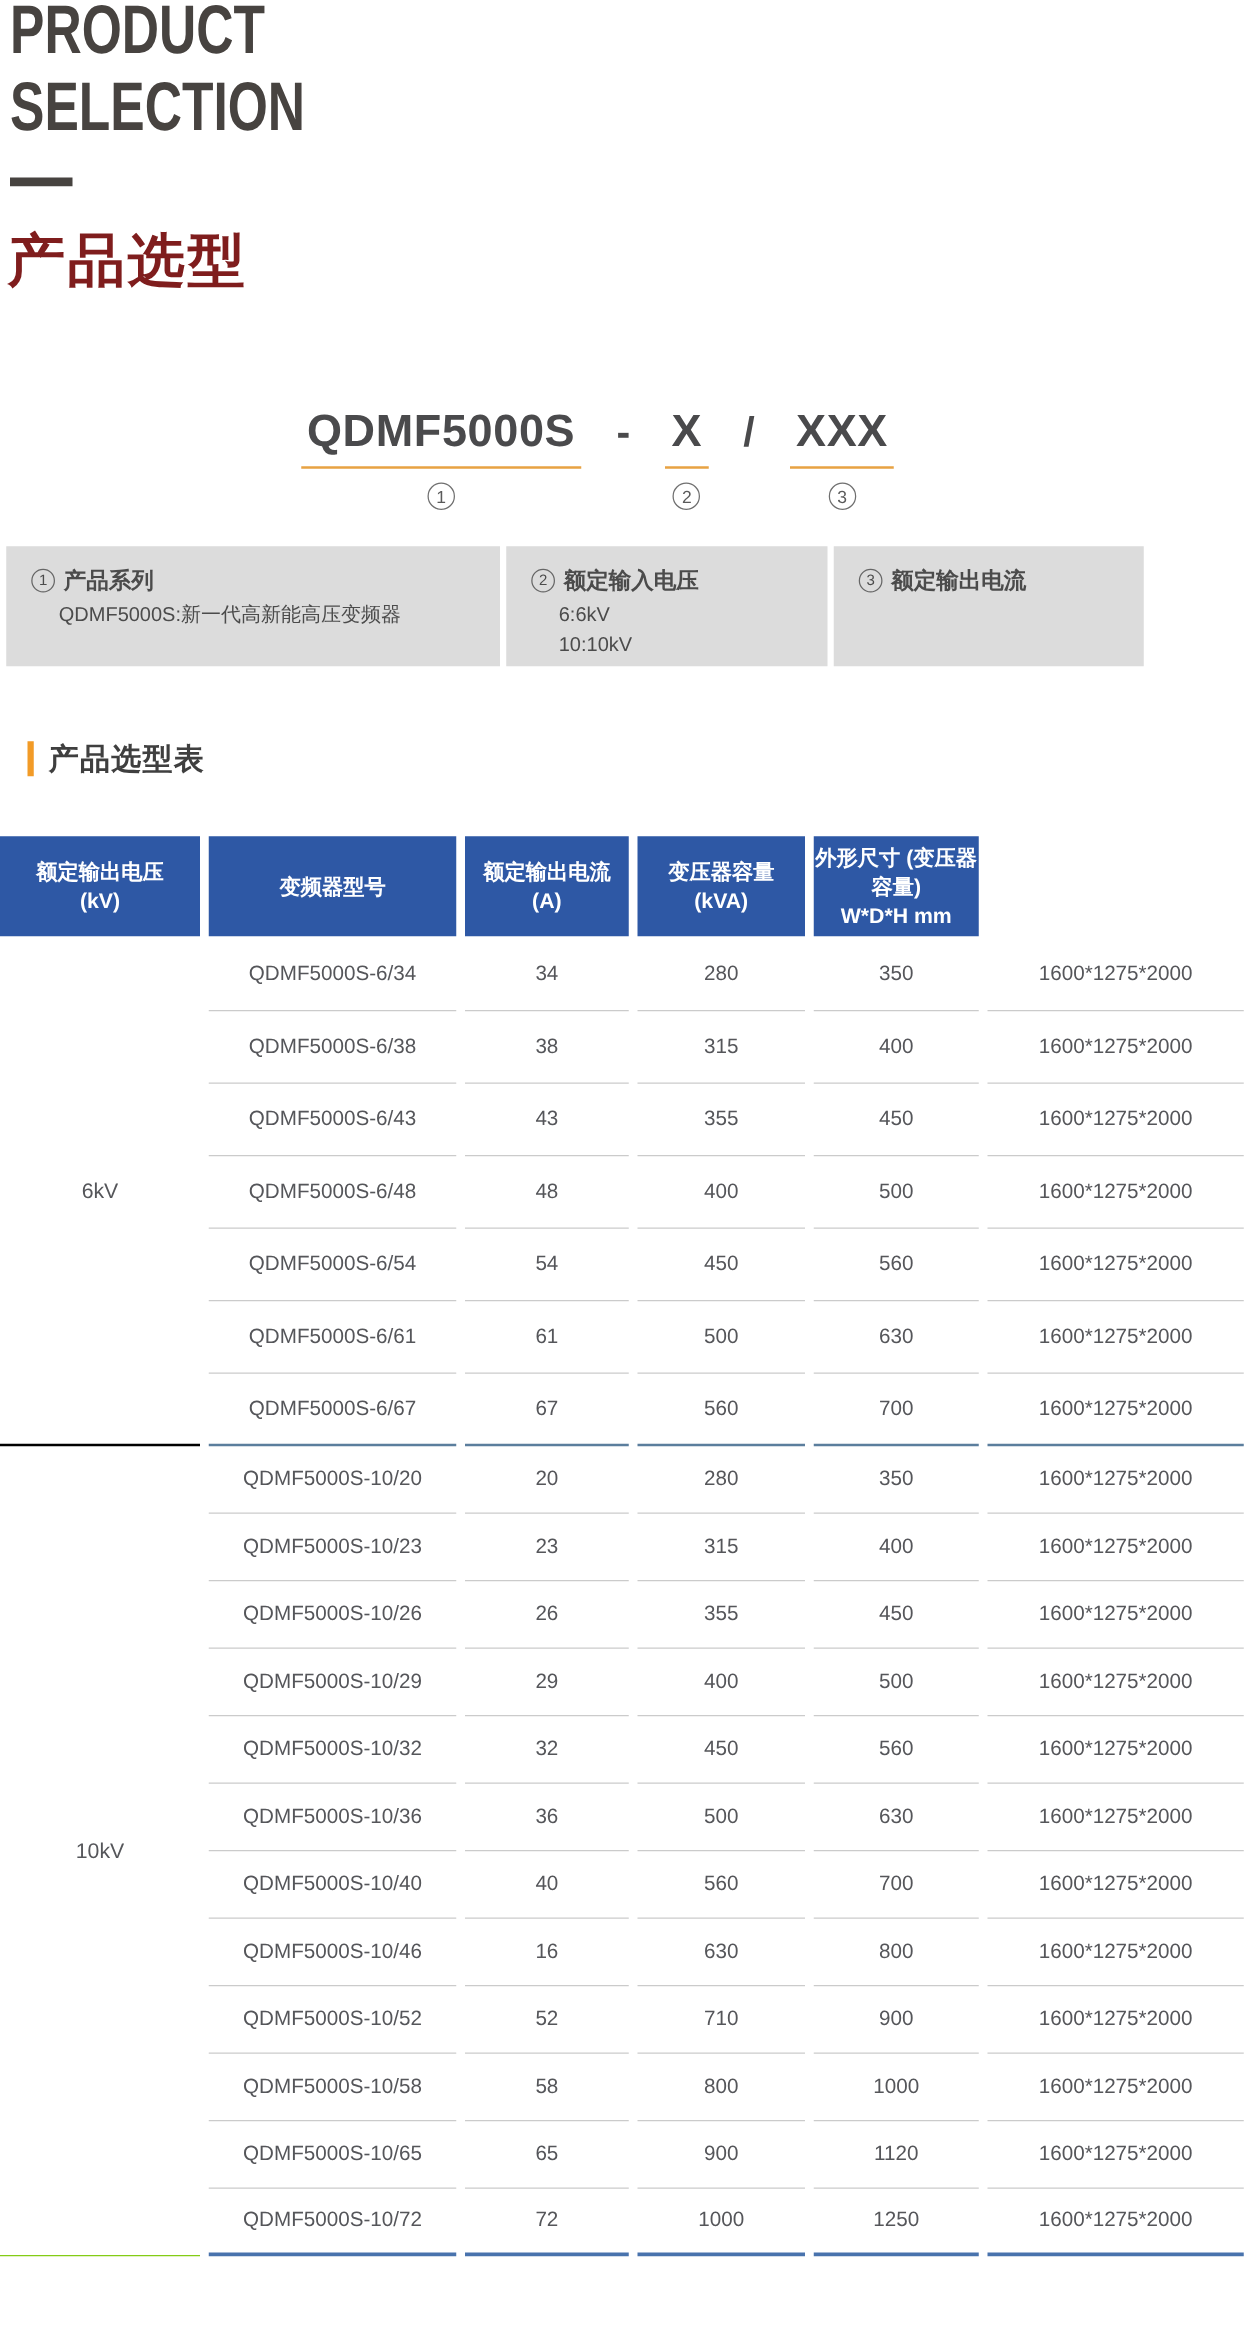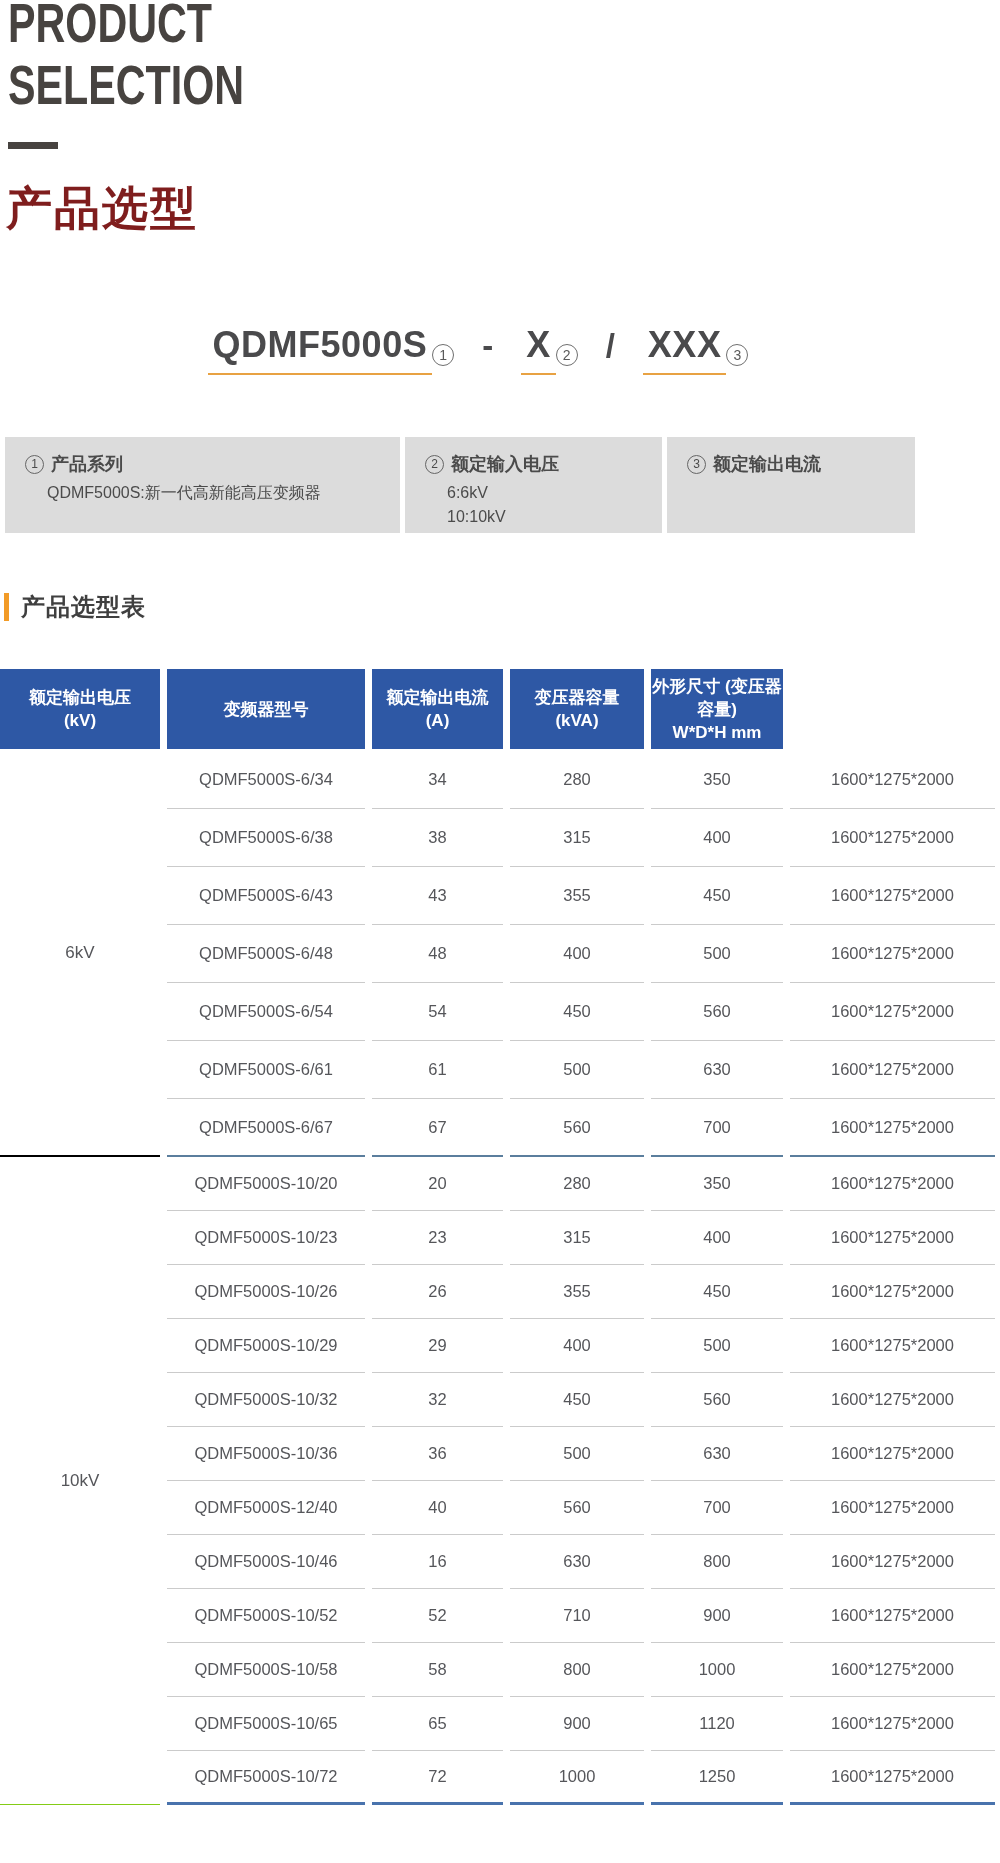--- a/index.html
+++ b/index.html
@@ -15,21 +15,21 @@
   }
   .hdr-dash { position:absolute; left:8px; top:142px; width:50px; height:7px; background:#474340; }
   .hdr-zh { position:absolute; left:6px; top:178px; font-size:46px; font-weight:600; color:#7f1d1d; letter-spacing:2px; }
 
   
   .model {
     position:absolute; top:324px; left:0; width:1000px;
     display:flex; justify-content:center; align-items:flex-start; gap:28px;
     transform:translateX(-22px); color:#4a4a4c;
   }
-  .mpart { display:flex; flex-direction:row; align-items:center; }
+  .mpart { display:flex; flex-direction:column; align-items:center; }
   .mtext { font-size:36px; font-weight:600; letter-spacing:0.5px; padding:0 5px 7px 5px; border-bottom:2px solid #e8a243; }
   .msep  { font-size:33px; font-weight:600; padding-top:3px; }
   .circ {
     width:22px; height:22px; border:1.5px solid #6f6f6f; border-radius:50%;
     display:flex; align-items:center; justify-content:center;
     font-size:14px; color:#5a5a5a; margin-top:11px; box-sizing:border-box;
   }
 
   
   .lbox {
@@ -42,21 +42,21 @@
   .lttl { display:flex; align-items:center; gap:7px; font-size:18px; font-weight:bold; }
   .circ2 {
     flex:none; width:19px; height:19px; border:1.2px solid #666; border-radius:50%;
     display:flex; align-items:center; justify-content:center;
     font-size:12px; font-weight:normal; box-sizing:border-box;
   }
   .lline { margin-left:22px; font-size:16px; line-height:23px; margin-top:5px; }
   .lline + .lline { margin-top:1px; }
 
   
-  .sec-ttl { position:absolute; left:4px; top:591px; display:flex; align-items:center; gap:12px; }
+  .sec-ttl { position:absolute; left:22px; top:591px; display:flex; align-items:center; gap:12px; }
   .obar { width:5px; height:28px; background:#f29b27; }
   .sec-ttl-txt { font-size:24px; font-weight:bold; color:#3f3f3f; letter-spacing:1px; }
 
   
   .tbl { position:absolute; left:0; top:669px; width:995px; }
   .thead, .section {
     display:grid;
     grid-template-columns:160px 198px 131px 134px 132px 205px;
     column-gap:7px;
   }
@@ -223,21 +223,21 @@
         <div class="dcell">QDMF5000S-10/32</div>
         <div class="dcell">32</div>
         <div class="dcell">450</div>
         <div class="dcell">560</div>
         <div class="dcell">1600*1275*2000</div>
         <div class="dcell">QDMF5000S-10/36</div>
         <div class="dcell">36</div>
         <div class="dcell">500</div>
         <div class="dcell">630</div>
         <div class="dcell">1600*1275*2000</div>
-        <div class="dcell">QDMF5000S-12/40</div>
+        <div class="dcell">QDMF5000S-10/40</div>
         <div class="dcell">40</div>
         <div class="dcell">560</div>
         <div class="dcell">700</div>
         <div class="dcell">1600*1275*2000</div>
         <div class="dcell">QDMF5000S-10/46</div>
         <div class="dcell">16</div>
         <div class="dcell">630</div>
         <div class="dcell">800</div>
         <div class="dcell">1600*1275*2000</div>
         <div class="dcell">QDMF5000S-10/52</div>

